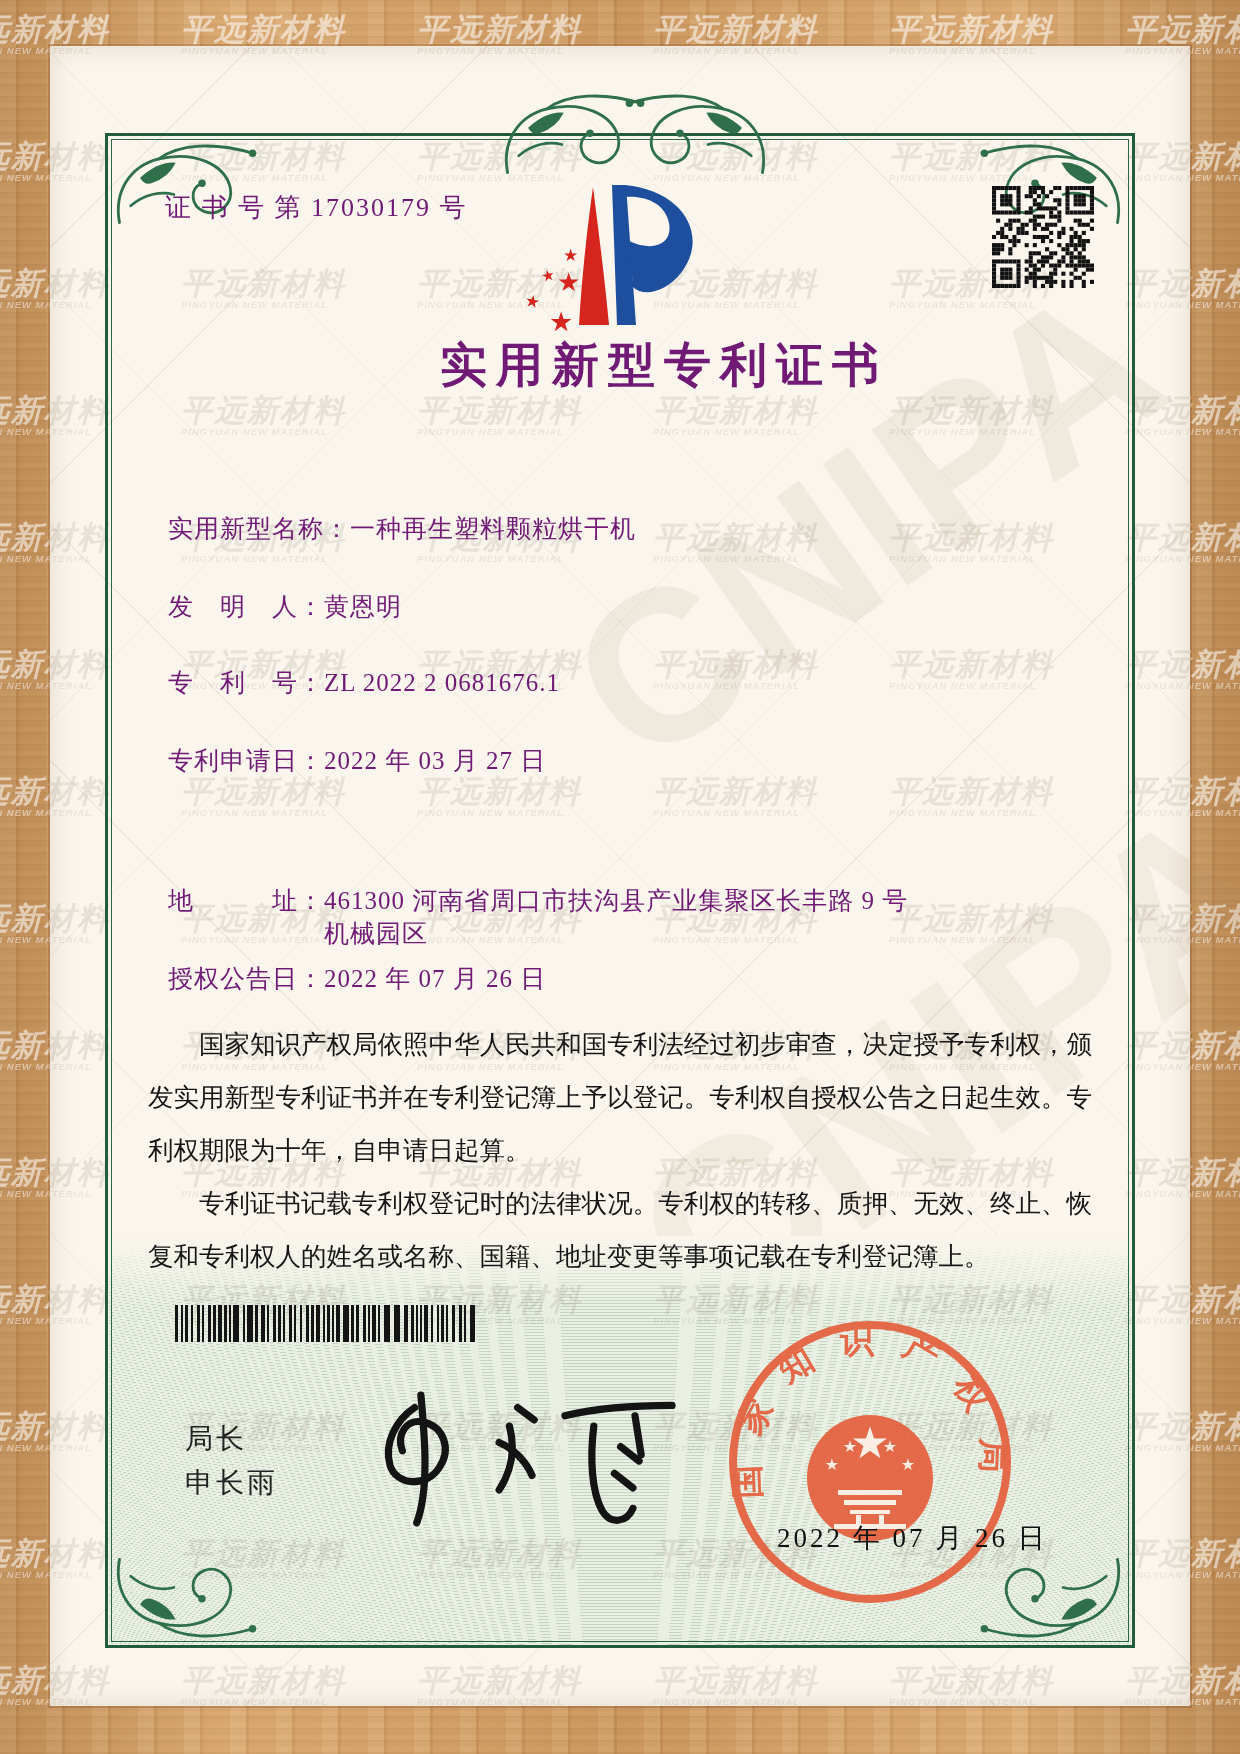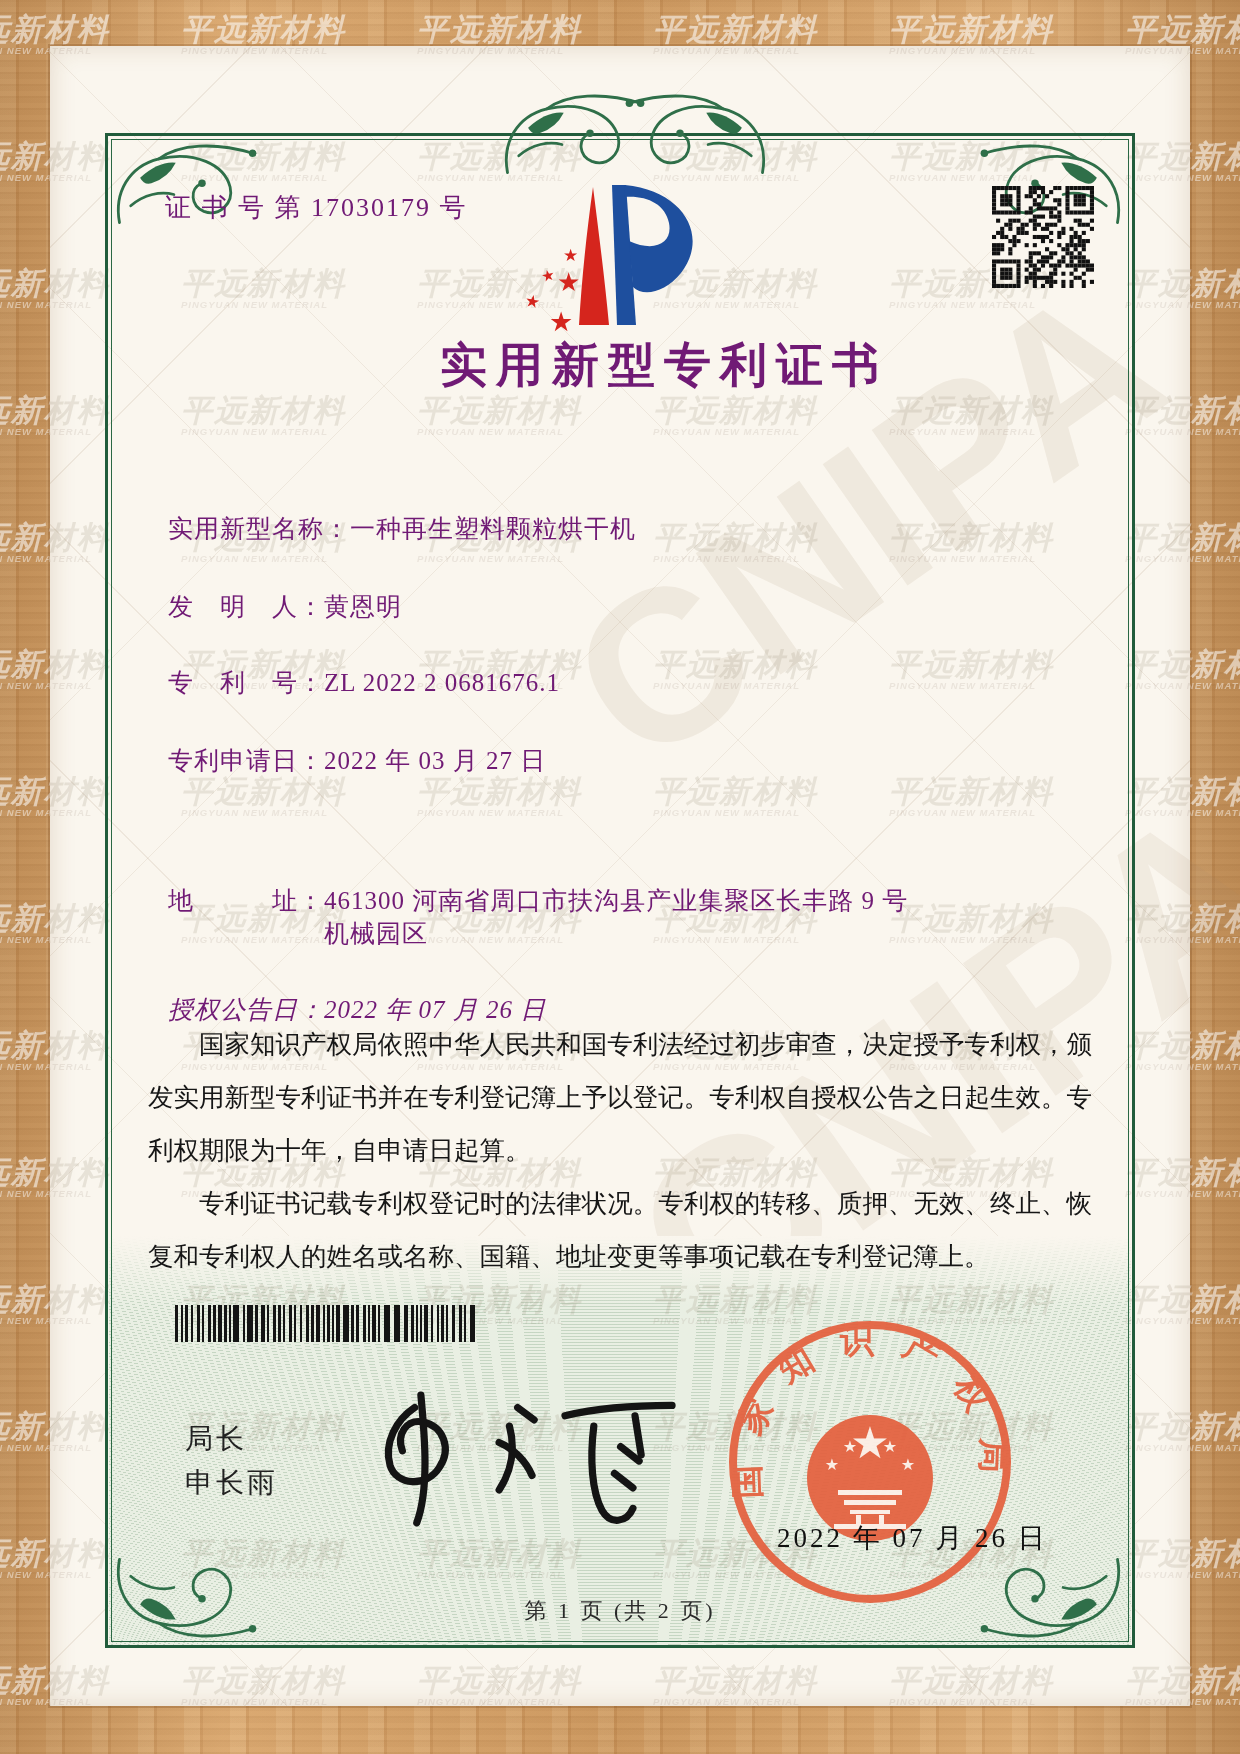--- a/index.html
+++ b/index.html
@@ -1094,21 +1094,21 @@
   <div class="txt row" style="left:168px;top:666px;">
     <span class="lab">专　利　号：</span><span class="val">ZL 2022 2 0681676.1</span>
   </div>
   <div class="txt row" style="left:168px;top:744px;">
     <span class="lab">专利申请日：</span><span class="val">2022 年 03 月 27 日</span>
   </div>
   <div class="txt row" id="addrRow" style="left:168px;top:884px;">
     <span class="lab">地　　　址：</span>
       <span class="val">461300 河南省周口市扶沟县产业集聚区长丰路 9 号机械园区</span>
   </div>
-  <div class="txt row" style="left:168px;top:993px;font-style:italic;">
+  <div class="txt row" style="left:168px;top:962px;">
     <span class="lab">授权公告日：</span><span class="val">2022 年 07 月 26 日</span>
   </div>
 
   <div id="bodyText">
     <p>国家知识产权局依照中华人民共和国专利法经过初步审查，决定授予专利权，颁发实用新型专利证书并在专利登记簿上予以登记。专利权自授权公告之日起生效。专利权期限为十年，自申请日起算。</p>
     <p>专利证书记载专利权登记时的法律状况。专利权的转移、质押、无效、终止、恢复和专利权人的姓名或名称、国籍、地址变更等事项记载在专利登记簿上。</p>
   </div>
 
   <svg id="barcode" width="300" height="37">
       <rect x="0" y="0" width="3" height="37"></rect>
@@ -1199,21 +1199,20 @@
       <rect x="116" y="178" width="64" height="5"></rect>
       <rect x="122" y="188" width="52" height="5"></rect>
       <rect x="128" y="198" width="40" height="4"></rect>
       <rect x="112" y="212" width="72" height="5"></rect>
       <rect x="134" y="203" width="5" height="9"></rect>
       <rect x="157" y="203" width="5" height="9"></rect>
     </g>
   </svg>
   <div class="txt" id="sealDate">2022 年 07 月 26 日</div>
 
-  <div class="txt" id="pageFooter">第 1 页 (共 2 页)</div>
 
   <svg width="0" height="0" style="position:absolute">
     <defs>
       <g id="flourish">
         <g fill="none" stroke="#2f6f49" stroke-width="3" stroke-linecap="round">
           <path d="M8,88 C2,56 18,28 50,20 C88,11 120,26 126,50 C130,68 114,82 98,76 C84,70 82,52 96,46"></path>
           <path d="M50,20 C72,4 110,2 150,14"></path>
           <path d="M20,70 C34,58 52,54 66,58"></path>
         </g>
         <g fill="#2f6f49">

